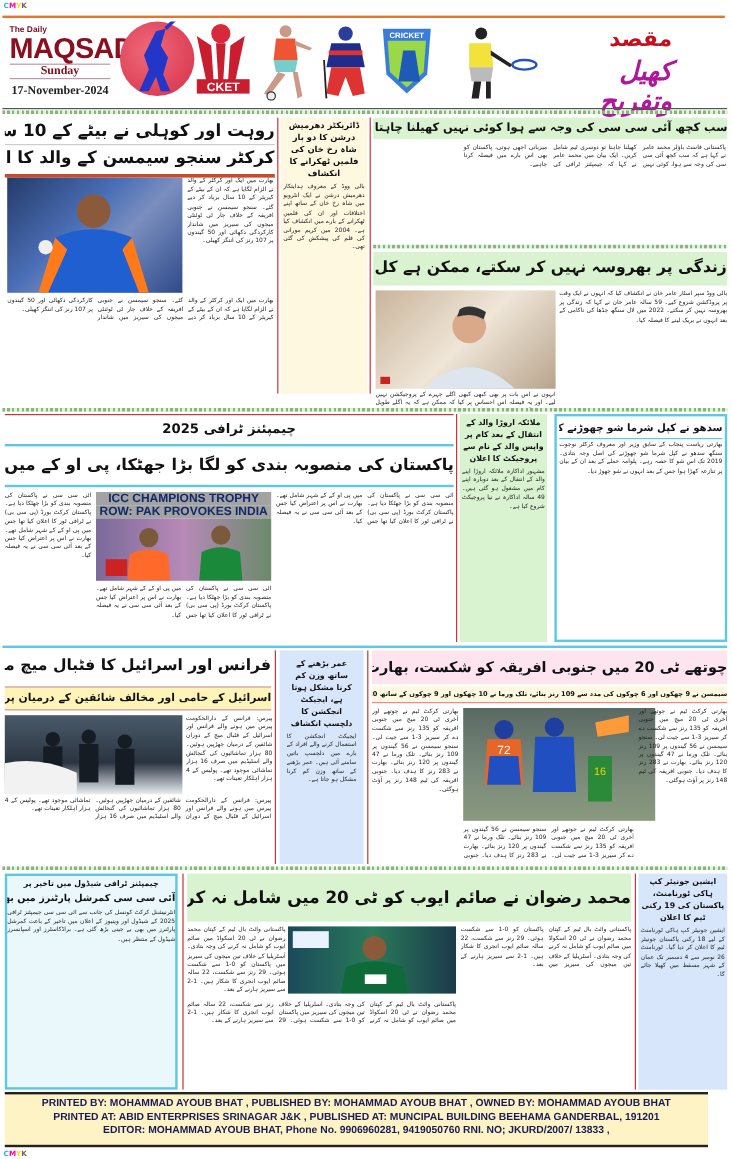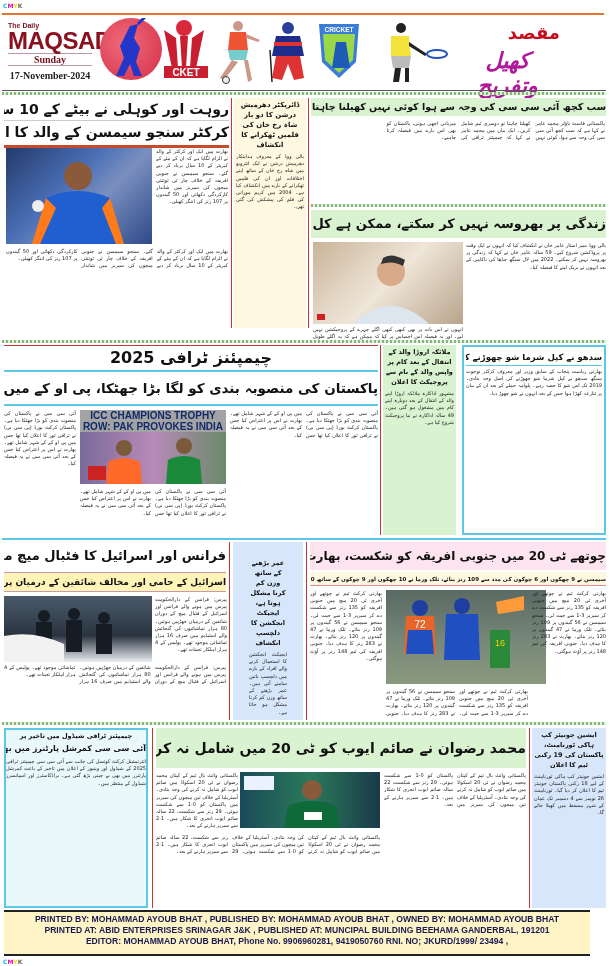--- a/index.html
+++ b/index.html
@@ -89,21 +89,21 @@
       <circle cx="26" cy="6" r="5" fill="#222"></circle>
       <path d="M16 14 L34 14 L36 34 L16 34 Z" fill="#f2e23a"></path>
       <path d="M16 34 L36 34 L34 46 L18 46 Z" fill="#bbb"></path>
       <path d="M20 46 L18 60 L24 60 L26 46 Z M30 46 L30 60 L34 60 L34 46 Z" fill="#222"></path>
       <path d="M34 20 L52 32 L50 34 L34 24 Z" fill="#222"></path>
       <ellipse cx="62" cy="32" rx="10" ry="4" fill="none" stroke="#2255bb" stroke-width="2"></ellipse>
     </svg>
 </div>
 
 <div class="abs urdu" style="left:500px;top:22px;width:60px;font-size:18px;font-weight:bold;color:#c4101e">مقصد</div>
-<div class="abs urdu" style="left:455px;top:48px;width:105px;font-size:22px;font-weight:bold;color:#b0179a;font-style:italic;text-align:center">کھیل وتفریح</div>
+<div class="abs urdu" style="left:455px;top:48px;width:105px;font-size:22px;font-weight:bold;color:#b0179a;font-style:italic;">کھیل وتفریح</div>
 
 <div class="abs rule-dark" style="left:2px;top:90px;width:604px;height:1px"></div>
 <div class="abs rule-green" style="left:2px;top:92px;width:604px"></div>
 
 <div class="abs" style="left:4px;top:98px;width:225px;height:110px">
   <div class="urdu hl" style="font-size:14px;line-height:22px;border-bottom:1px solid #ccc">روہت اور کوہلی نے بیٹے کے 10 سال برباد کیے،</div>
   <div class="urdu hl" style="font-size:14px;line-height:22px">کرکٹر سنجو سیمسن کے والد کا الزام</div>
   <div style="height:3px;background:#c84a2a;margin-top:2px"></div>
 </div>
 <div class="abs img photo-sky" style="left:6px;top:148px;width:146px;height:96px">
@@ -140,21 +140,21 @@
       <path d="M40 82 Q78 46 116 82 Z" fill="#dde6ee"></path>
       <rect x="4" y="72" width="8" height="6" fill="#c22"></rect>
     </svg>
 </div>
 <div class="abs body-text" style="left:466px;top:242px;width:140px;height:82px">بالی ووڈ سپر اسٹار عامر خان نے انکشاف کیا کہ انہوں نے ایک وقت پر پروڈکشن شروع کیے۔ 59 سالہ عامر خان نے کہا کہ زندگی پر بھروسہ نہیں کر سکتے۔ 2022 میں لال سنگھ چڈھا کی ناکامی کے بعد انہوں نے بریک لینے کا فیصلہ کیا۔</div>
 <div class="abs body-text" style="left:313px;top:326px;width:150px;height:15px">انہوں نے اس بات پر بھی کبھی کبھی اگلے چہرے کے پروجیکشن نہیں لیے۔ اور یہ فیصلہ اس احساس پر کیا کہ ممکن ہے کہ یہ اگلے طویل کیریئر کے آخری دس برس ہوں۔</div>
 
 <div class="abs rule-green" style="left:2px;top:340px;width:604px"></div>
 
 <div class="abs" style="left:4px;top:345px;width:374px;height:1px;background:#c33"></div>
-<div class="abs urdu hl" style="left:4px;top:348px;width:374px;font-size:16px;line-height:20px">چیمپئنز ٹرافی 2025</div>
+<div class="abs urdu hl" style="left:4px;top:348px;width:374px;font-size:11px;line-height:20px">چیمپئنز ٹرافی 2025</div>
 <div class="abs" style="left:4px;top:370px;width:374px;height:36px;border-top:2px solid #5cc8e6;border-bottom:2px solid #5cc8e6">
   <div class="urdu hl" style="font-size:13.5px;line-height:32px">پاکستان کی منصوبہ بندی کو لگا بڑا جھٹکا، پی او کے میں نہیں گھوم سکتی ہے چیمپئنز ٹرافی</div>
 </div>
 <div class="abs body-text" style="left:4px;top:410px;width:72px;height:125px">آئی سی سی نے پاکستان کی منصوبہ بندی کو بڑا جھٹکا دیا ہے۔ پاکستان کرکٹ بورڈ (پی سی بی) نے ٹرافی ٹور کا اعلان کیا تھا جس میں پی او کے کے شہر شامل تھے۔ بھارت نے اس پر اعتراض کیا جس کے بعد آئی سی سی نے یہ فیصلہ کیا۔</div>
 <div class="abs" style="left:80px;top:410px;width:146px;height:74px">
   <div class="caption-en">ICC CHAMPIONS TROPHY</div>
   <div class="caption-en">ROW: PAK PROVOKES INDIA</div>
   <div class="img" style="height:52px;background:linear-gradient(90deg,#7a6a9a,#b88ab8 50%,#6a8a6a)">
     <svg width="146" height="52" viewBox="0 0 146 52">
         <circle cx="44" cy="16" r="8" fill="#7a5a3a"></circle>
@@ -195,21 +195,21 @@
         <circle cx="100" cy="22" r="6"></circle>
         <rect x="92" y="28" width="16" height="30"></rect>
       </g>
       <path d="M0 40 Q30 34 60 48 L60 66 L0 66 Z" fill="#f2f2f2"></path>
     </svg>
 </div>
 <div class="abs body-text" style="left:155px;top:596px;width:72px;height:68px">پیرس: فرانس کے دارالحکومت پیرس میں ہونے والے فرانس اور اسرائیل کے فٹبال میچ کے دوران شائقین کے درمیان جھڑپیں ہوئیں۔ 80 ہزار تماشائیوں کی گنجائش والے اسٹیڈیم میں صرف 16 ہزار تماشائی موجود تھے۔ پولیس کے 4 ہزار اہلکار تعینات تھے۔</div>
 <div class="abs body-text" style="left:4px;top:664px;width:222px;height:52px;column-count:3;column-gap:4px">پیرس: فرانس کے دارالحکومت پیرس میں ہونے والے فرانس اور اسرائیل کے فٹبال میچ کے دوران شائقین کے درمیان جھڑپیں ہوئیں۔ 80 ہزار تماشائیوں کی گنجائش والے اسٹیڈیم میں صرف 16 ہزار تماشائی موجود تھے۔ پولیس کے 4 ہزار اہلکار تعینات تھے۔</div>
 
 <div class="abs vline-red" style="left:229px;top:542px;height:178px"></div>
-<div class="abs box-blue" style="left:233px;top:542px;width:70px;height:178px;padding:16px">
+<div class="abs box-blue" style="left:233px;top:542px;width:70px;height:178px;padding:6px">
   <div class="urdu hl" style="font-size:6.5px;line-height:10px;white-space:normal">عمر بڑھنے کے ساتھ وزن کم کرنا مشکل ہوتا ہے، ایجیکٹ انجکشن کا دلچسپ انکشاف</div>
   <div class="body-text" style="height:128px;margin-top:3px">ایجیکٹ انجکشن کا استعمال کرنے والے افراد کے بارے میں دلچسپ باتیں سامنے آئی ہیں۔ عمر بڑھنے کے ساتھ وزن کم کرنا مشکل ہو جاتا ہے۔</div>
 </div>
 <div class="abs vline-red" style="left:306px;top:542px;height:178px"></div>
 
 <div class="abs box-pink" style="left:310px;top:542px;width:296px;height:28px">
   <div class="urdu hl" style="font-size:12px;line-height:28px">چوتھے ٹی 20 میں جنوبی افریقہ کو شکست، بھارت سیریز میں 3-1 سے کامیاب</div>
 </div>
 <div class="abs box-cream" style="left:310px;top:572px;width:296px;height:14px;border-bottom:1px solid #e89">
   <div class="urdu hl" style="font-size:5.5px;line-height:14px">سیمسن نے 9 چھکوں اور 6 چوکوں کی مدد سے 109 رنز بنائے، تلک ورما نے 10 چھکوں اور 9 چوکوں کے ساتھ 120 رنز بناکر 210 رنز کی پارٹنرشپ</div>
@@ -257,15 +257,15 @@
 
 <div class="abs vline-red" style="left:529px;top:728px;height:180px"></div>
 <div class="abs box-blue" style="left:532px;top:728px;width:74px;height:180px;padding:2px">
   <div class="urdu hl" style="font-size:6.5px;line-height:10px;white-space:normal">ایشین جونیئر کپ ہاکی ٹورنامنٹ، پاکستان کی 19 رکنی ٹیم کا اعلان</div>
   <div class="body-text" style="height:146px;margin-top:3px">ایشین جونیئر کپ ہاکی ٹورنامنٹ کے لیے 18 رکنی پاکستان جونیئر ٹیم کا اعلان کر دیا گیا۔ ٹورنامنٹ 26 نومبر سے 4 دسمبر تک عمان کے شہر مسقط میں کھیلا جائے گا۔</div>
 </div>
 
 <div class="abs footer" style="left:4px;top:910px;width:586px;height:46px">
   <div>PRINTED BY: MOHAMMAD AYOUB BHAT , PUBLISHED BY:  MOHAMMAD AYOUB BHAT ,  OWNED BY: MOHAMMAD AYOUB BHAT</div>
   <div>PRINTED AT: ABID ENTERPRISES SRINAGAR   J&amp;K , PUBLISHED AT: MUNCIPAL BUILDING BEEHAMA GANDERBAL, 191201</div>
-  <div>EDITOR: MOHAMMAD AYOUB BHAT, Phone No.  9906960281,  9419050760      RNI. NO;  JKURD/1999/ 23494 ,</div>
+  <div>EDITOR: MOHAMMAD AYOUB BHAT, Phone No.  9906960281,  9419050760      RNI. NO;  JKURD/2007/ 13833 ,</div>
 </div>
 <div class="abs cmyk" style="left:3px;top:958px"><span class="c">C</span><span class="m">M</span><span class="y">Y</span><span>K</span></div>
 
 </body></html>

